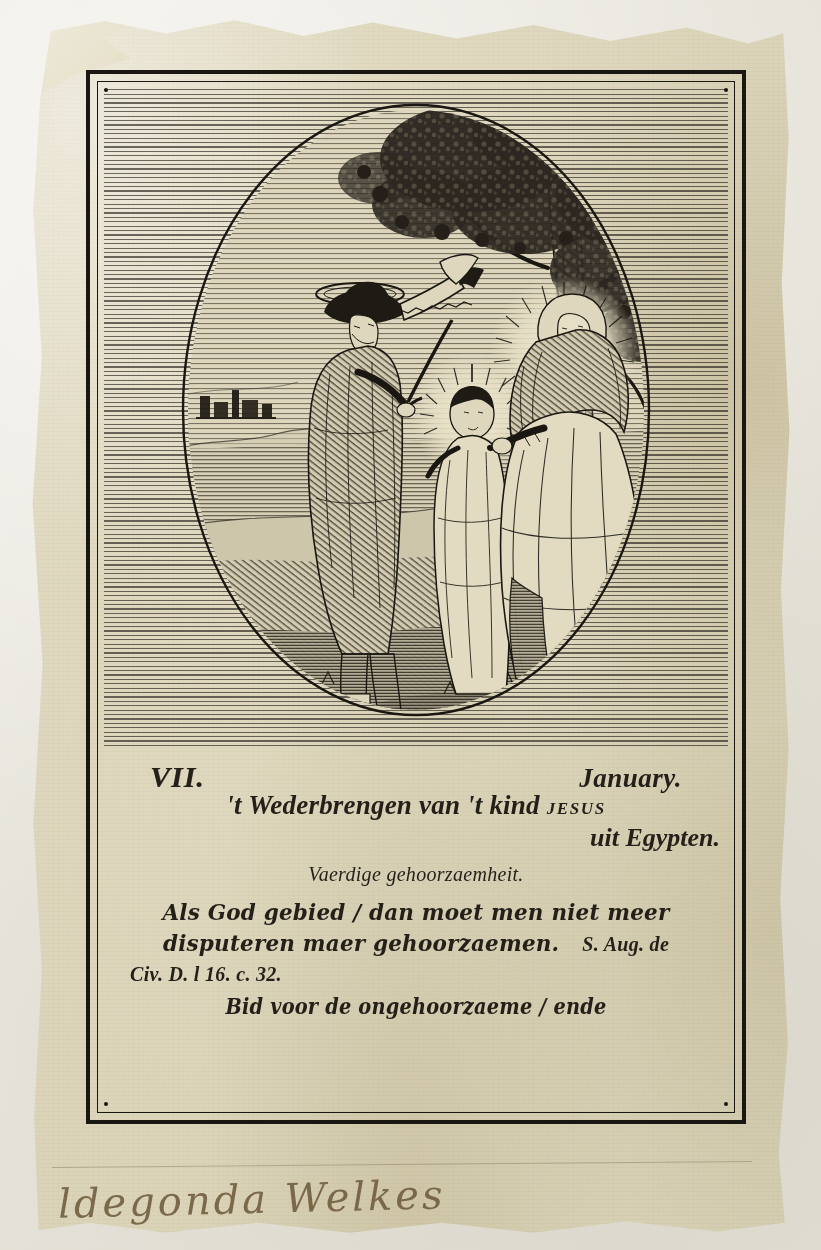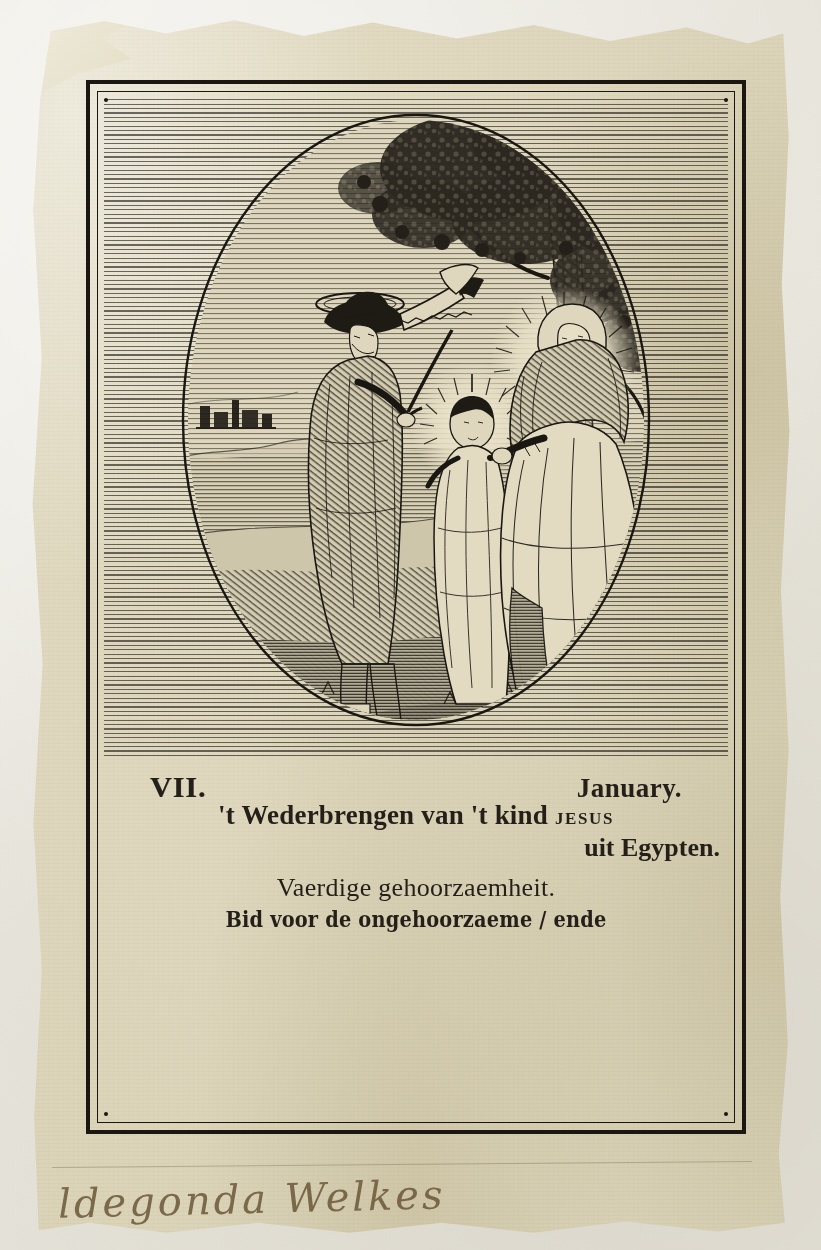--- a/index.html
+++ b/index.html
@@ -79,24 +79,25 @@
     background: linear-gradient(135deg, #f0ecdd 0%, #e6e0c9 70%, rgba(230,224,201,0) 100%);
     clip-path: polygon(0 0, 100% 0, 62% 28%, 86% 52%, 40% 70%, 0 100%);
     opacity: 0.85;
     pointer-events: none;
   }
 
   
   #frame-outer {
     position: absolute;
     left: 58px;
-    top: 66px;
+    top: 56px;
     width: 652px;
     height: 1046px;
     border: 4px solid #1a1712;
+    font-style: italic;
   }
   #frame-inner {
     position: absolute;
     inset: 7px;
     border: 1.5px solid #1a1712;
   }
   
   .corner-dot {
     position: absolute;
     width: 4px; height: 4px;
@@ -168,21 +169,21 @@
   }
   #title-1 .caps { font-size: 17px; letter-spacing: 1.6px; }
   #title-2 {
     text-align: right;
     font-size: 26px;
     margin-top: 2px;
     font-weight: 600;
   }
   #subtitle {
     text-align: center;
-    font-size: 26px;
+    font-size: 20px;
     margin-top: 10px;
     letter-spacing: 0.3px;
   }
   #quote {
     margin-top: 12px;
     text-align: center;
     font-family: "DejaVu Serif", serif;
     font-weight: 700;
     font-size: 21.5px;
     line-height: 1.42;
@@ -567,20 +568,30 @@
         </div>
 
         <div class="line" id="title-1">
           <span>'t Wederbrengen van 't kind </span><span class="caps">JESUS</span>
         </div>
 
         <div class="line" id="title-2">uit Egypten.</div>
 
         <div class="line" id="subtitle">Vaerdige gehoorzaemheit.</div>
 
+        <div id="quote">
+          <div>Als God gebied / dan moet men niet meer</div>
+          <div>
+            <span>disputeren maer gehoorzaemen.</span>
+            &nbsp;&nbsp;<span id="citation">S. Aug. de</span>
+          </div>
+          <div style="text-align:left; padding-left:18px;">
+            <span id="citation">Civ. D. l 16. c. 32.</span>
+          </div>
+        </div>
 
         <div id="prayer" class="blackletterish">Bid voor de ongehoorzaeme / ende</div>
       </div>
     </div>
 
     <div id="inscription-rule"></div>
     <div id="inscription">ldegonda Welkes</div>
   </div>
 </div>
 

